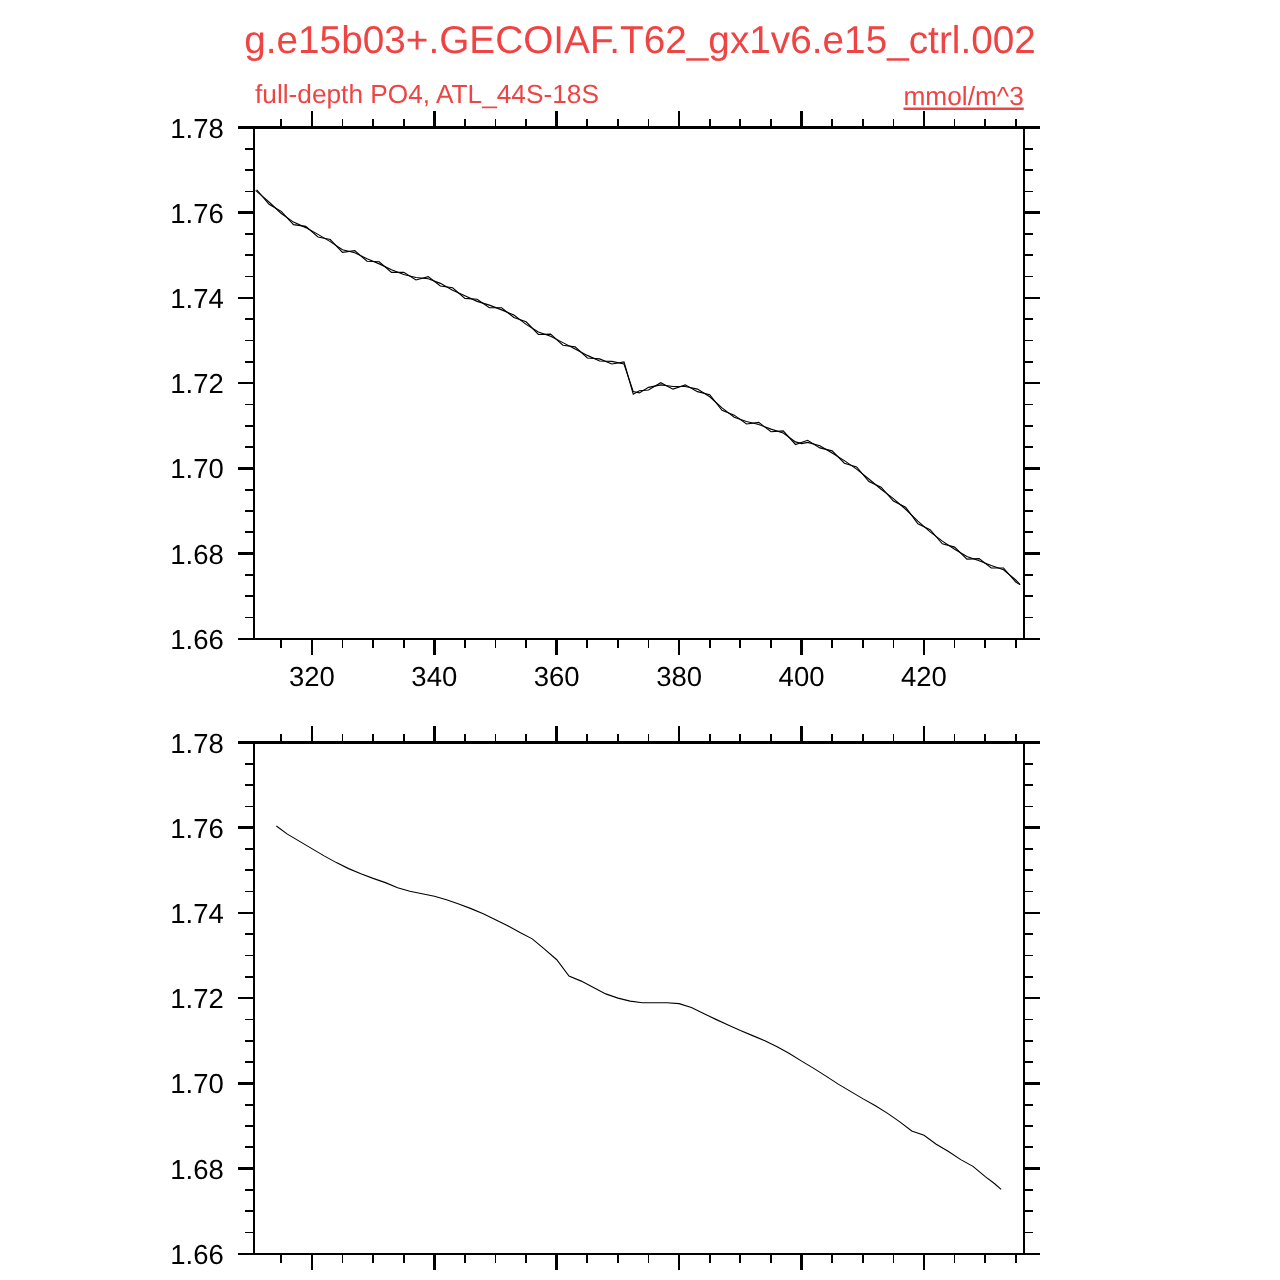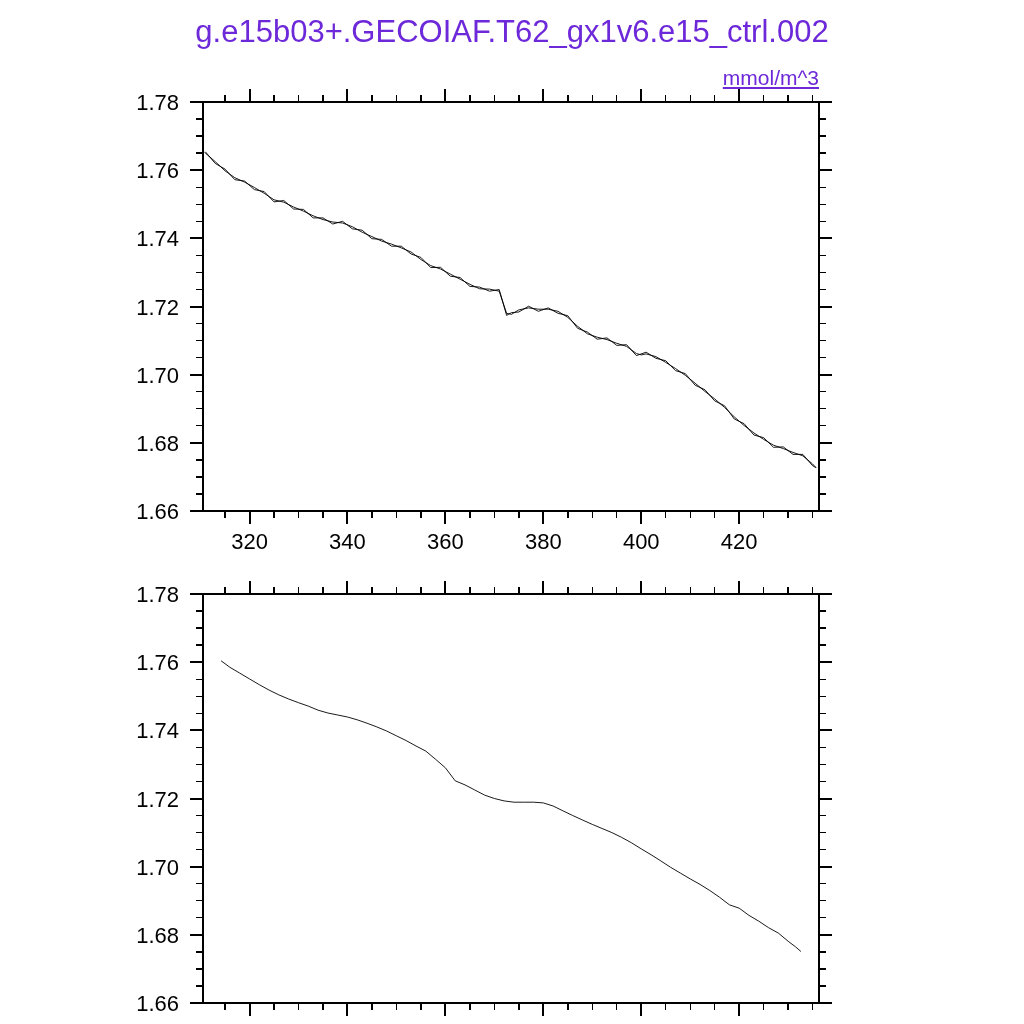--- a/index.html
+++ b/index.html
@@ -1,29 +1,30 @@
 <!DOCTYPE html>
 <html><head>
 <meta charset="utf-8">
 <style>
   html,body{margin:0;padding:0;background:#fff;}
   .page{position:relative;width:1024px;height:1024px;background:#ffffff;overflow:hidden;
-        font-family:"Liberation Sans",sans-serif;color:#6d28d9;}
+        font-family:"Liberation Sans",sans-serif;color:#ef4444;}
   .title{position:absolute;left:0;top:14px;width:1024px;text-align:center;
          font-size:31px;letter-spacing:0px;white-space:nowrap;}
   .subtitle-left{position:absolute;left:204px;top:64px;font-size:21px;white-space:nowrap;}
   .units-right{position:absolute;right:205px;top:66px;font-size:21px;white-space:nowrap;text-decoration:underline;}
   svg{position:absolute;left:0;top:0;}
   svg text{font-family:"Liberation Sans",sans-serif;fill:#000;}
 </style>
 </head>
 <body>
 
 <div class="page">
   <div class="title">g.e15b03+.GECOIAF.T62_gx1v6.e15_ctrl.002</div>
+  <div class="subtitle-left">full-depth PO4, ATL_44S-18S</div>
   <div class="units-right">mmol/m^3</div>
   <svg id="chart-svg" width="1024" height="1024" viewBox="0 0 1024 1024">
       <g>
         <rect x="203" y="102" width="616" height="409" fill="none" stroke="#000" stroke-width="2" shape-rendering="crispEdges"></rect>
         <line x1="225.03497615262322" y1="511" x2="225.03497615262322" y2="518" stroke="#000" stroke-width="1.4" shape-rendering="crispEdges"></line>
         <line x1="225.03497615262322" y1="102" x2="225.03497615262322" y2="95" stroke="#000" stroke-width="1.4" shape-rendering="crispEdges"></line>
         <line x1="274.00158982511925" y1="511" x2="274.00158982511925" y2="518" stroke="#000" stroke-width="1.4" shape-rendering="crispEdges"></line>
         <line x1="274.00158982511925" y1="102" x2="274.00158982511925" y2="95" stroke="#000" stroke-width="1.4" shape-rendering="crispEdges"></line>
         <line x1="298.48489666136726" y1="511" x2="298.48489666136726" y2="518" stroke="#000" stroke-width="1.4" shape-rendering="crispEdges"></line>
         <line x1="298.48489666136726" y1="102" x2="298.48489666136726" y2="95" stroke="#000" stroke-width="1.4" shape-rendering="crispEdges"></line>

